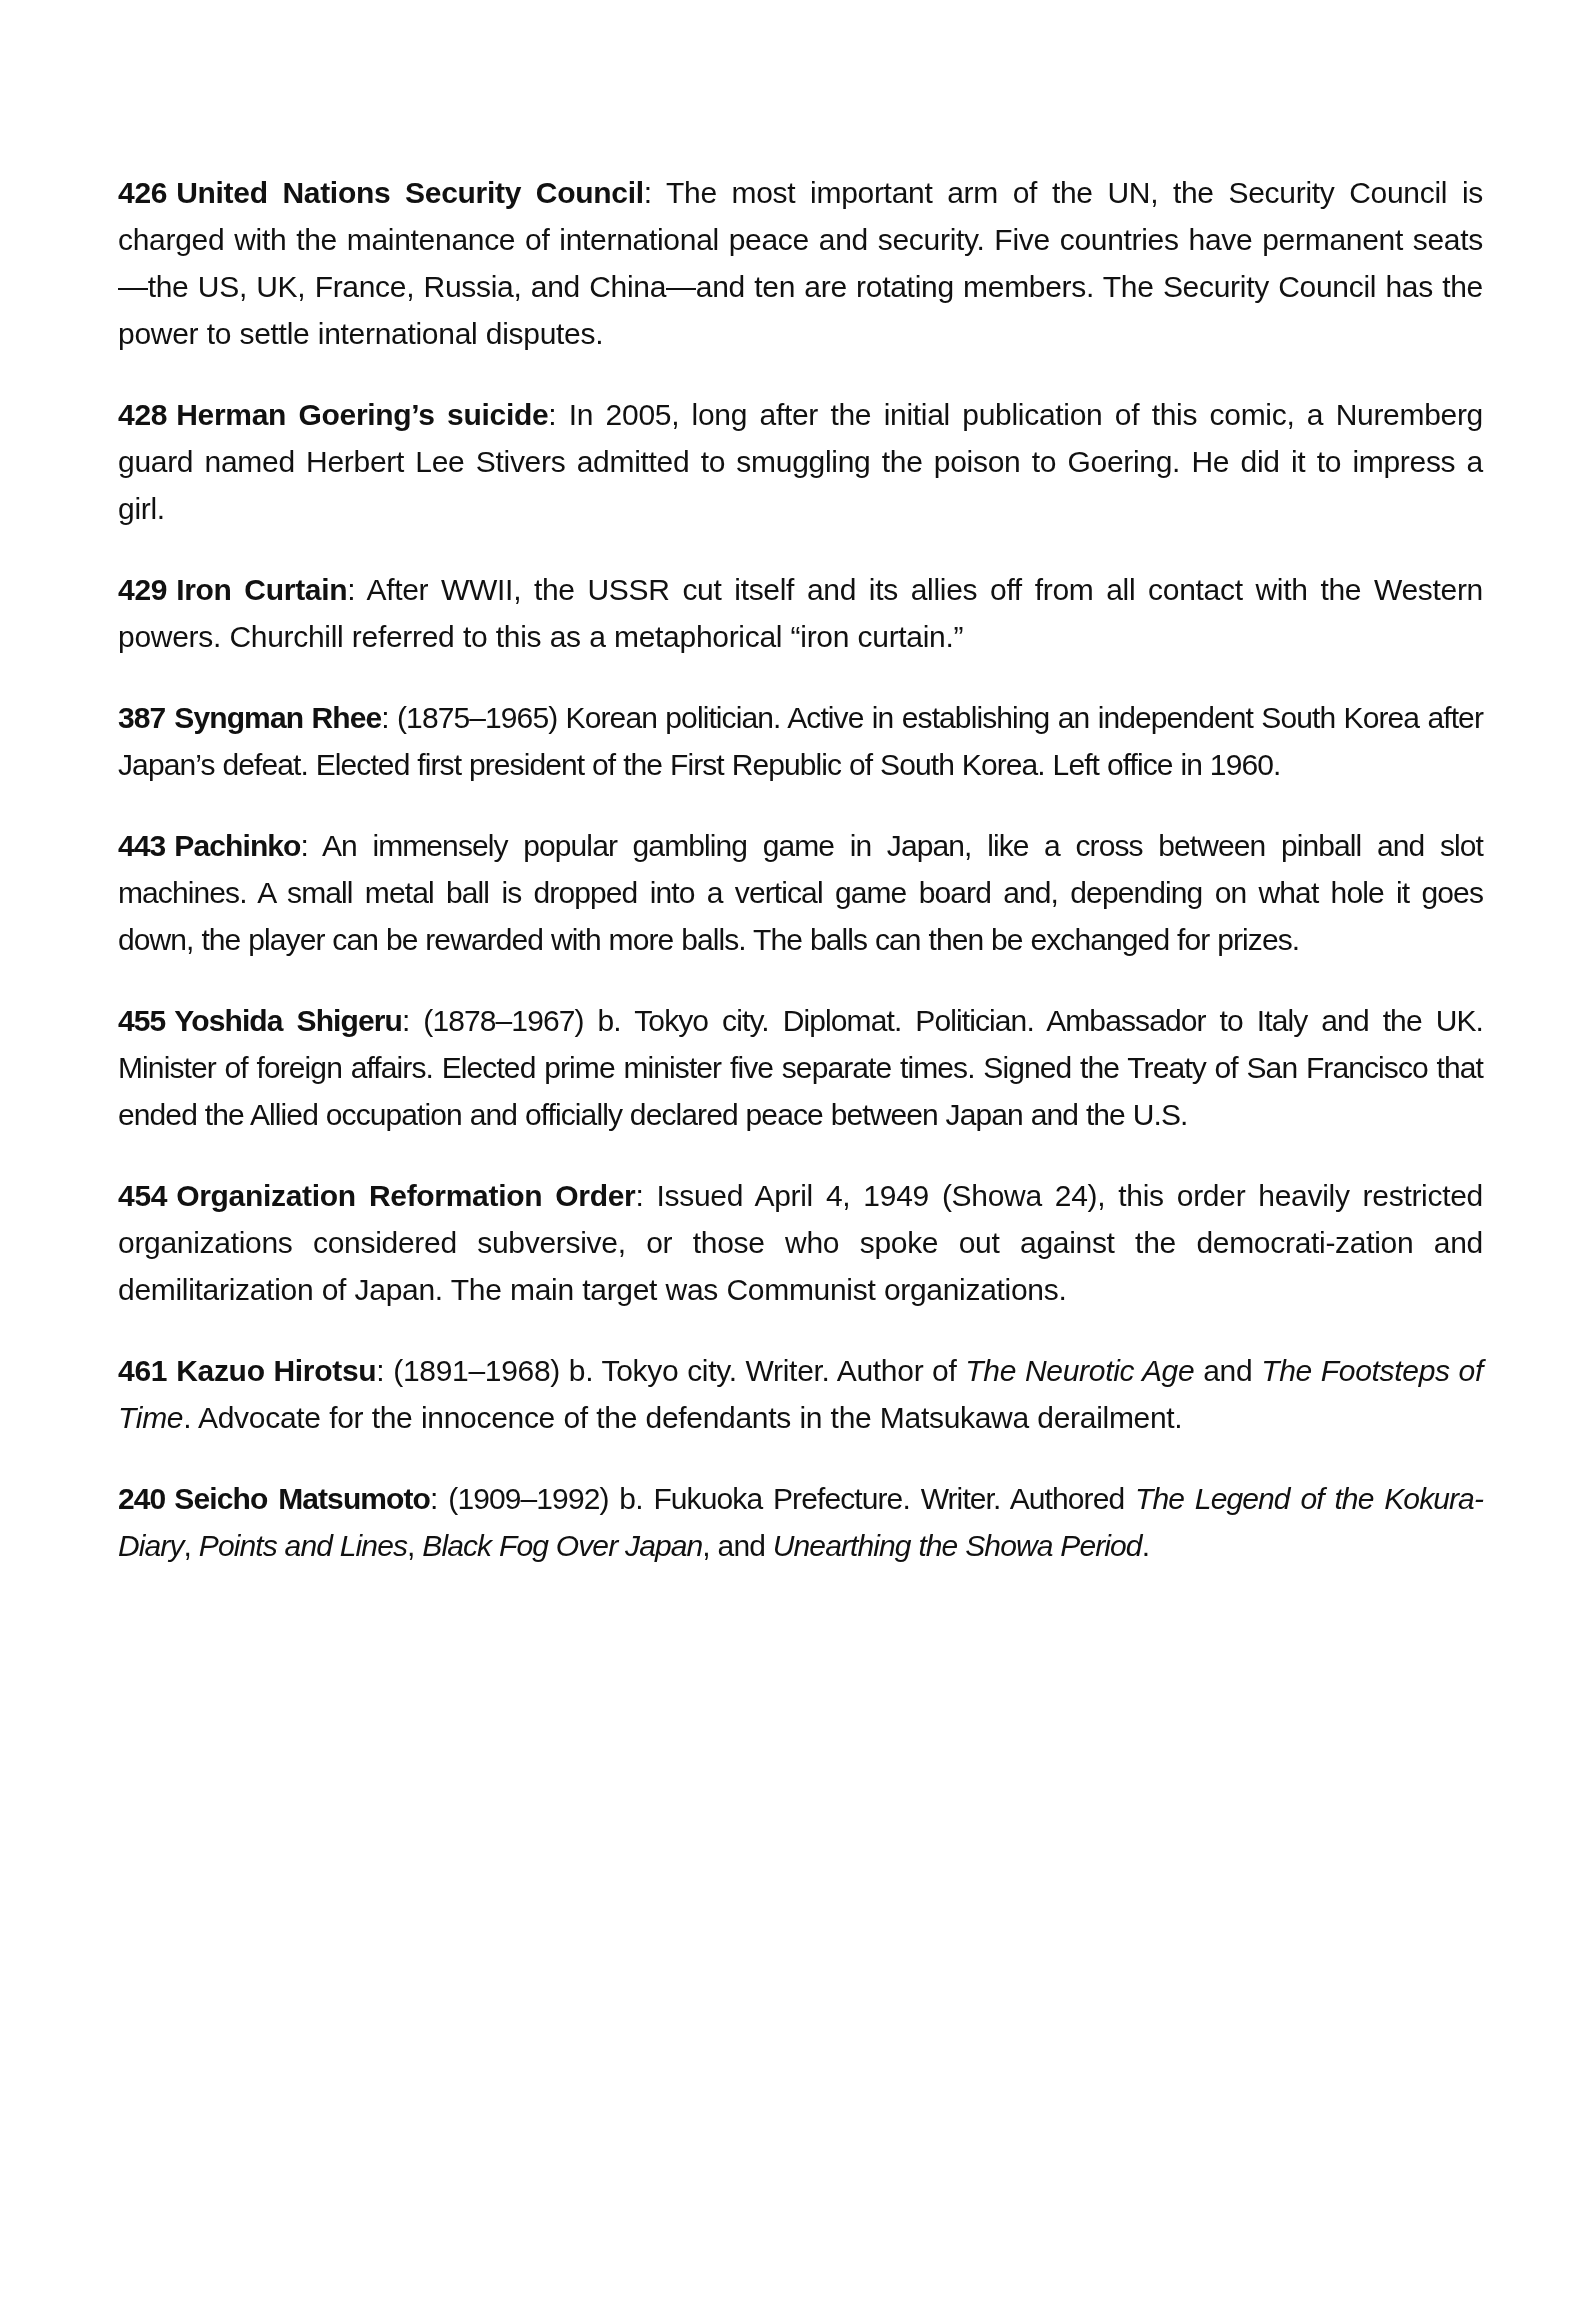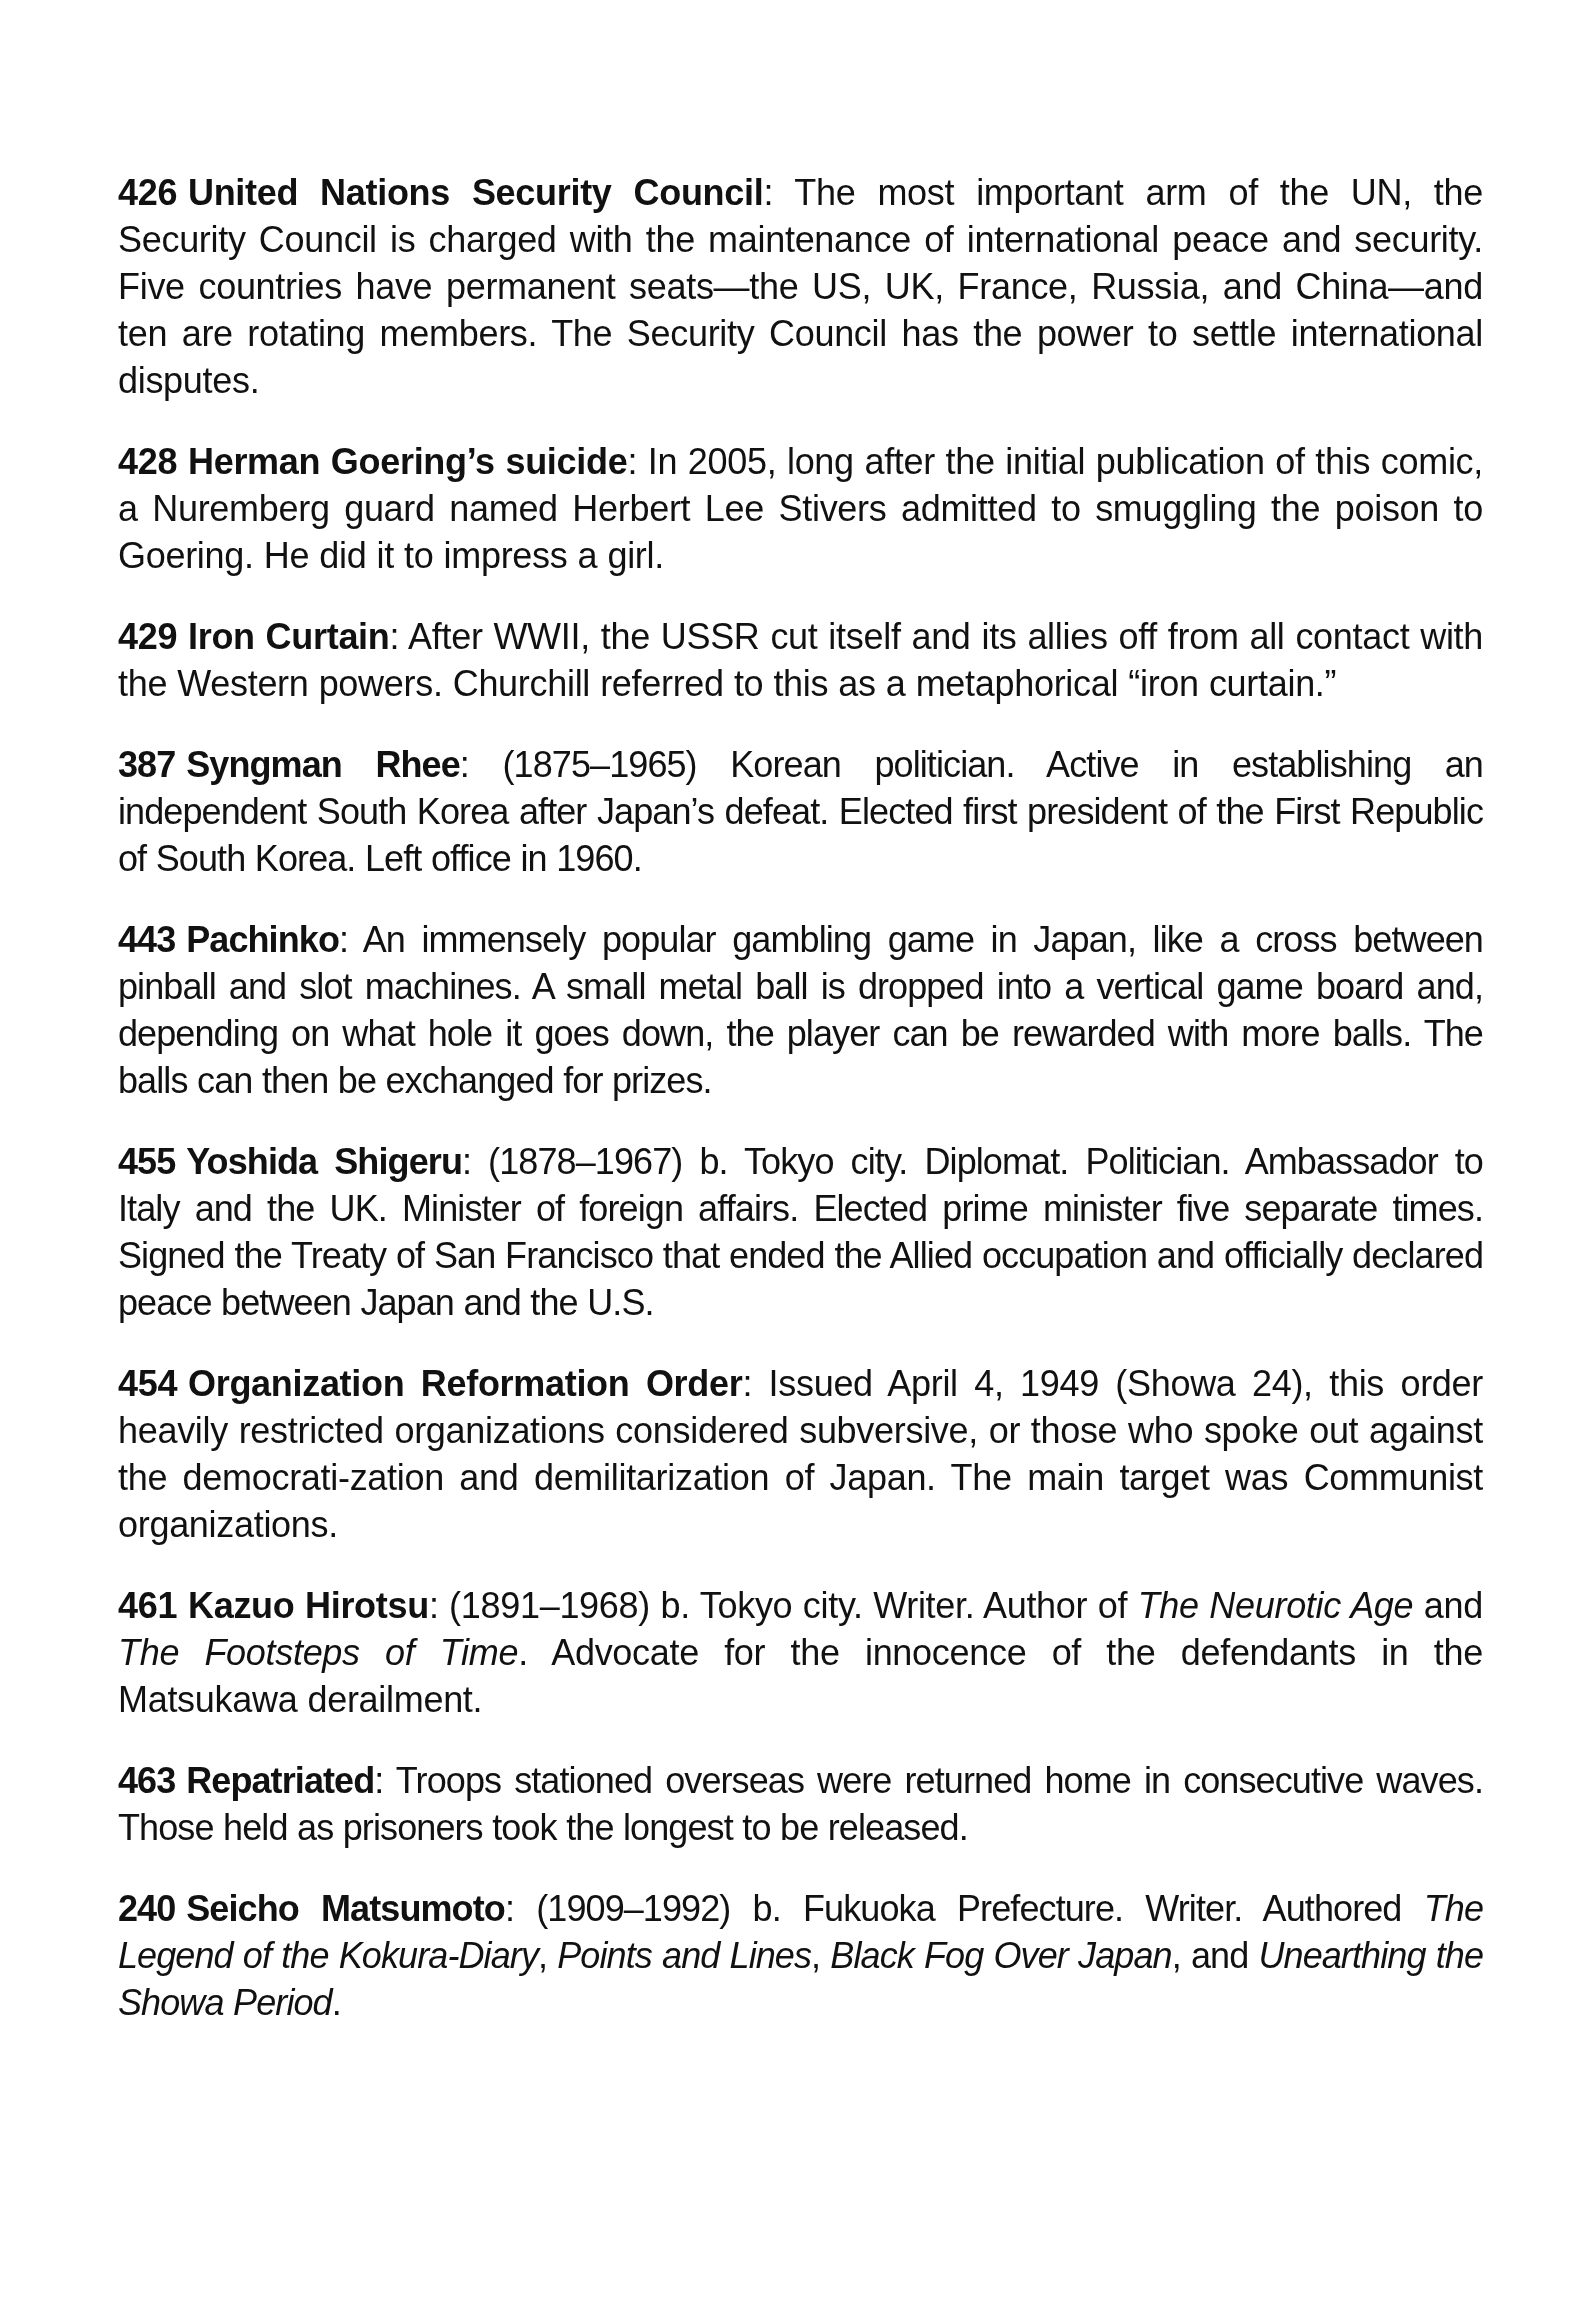--- a/index.html
+++ b/index.html
@@ -15,21 +15,21 @@
       font-family: "Liberation Sans", "DejaVu Sans", sans-serif;
       color: #111111;
     }
     .page {
       position: absolute;
       left: 118px;
       top: 169px;
       width: 1365px;
     }
     .entry {
-      font-size: 36px;
+      font-size: 30px;
       line-height: 47px;
       text-align: justify;
       margin: 0 0 34px 0;
       letter-spacing: -0.3px;
       word-spacing: 0.4px;
     }
     .entry .num,
     .entry .term {
       font-weight: bold;
     }
@@ -49,16 +49,15 @@
 
 <div class="page" id="entries">
     <p class="entry"><span class="num">426</span><span class="term">United Nations Security Council</span><span class="body"><span>: The most important arm of the UN, the Security Council is charged with the maintenance of international peace and security. Five countries have permanent seats—the US, UK, France, Russia, and China—and ten are rotating members. The Security Council has the power to settle international disputes.</span></span></p>
     <p class="entry"><span class="num">428</span><span class="term">Herman Goering’s suicide</span><span class="body"><span>: In 2005, long after the initial publication of this comic, a Nuremberg guard named Herbert Lee Stivers admitted to smuggling the poison to Goering. He did it to impress a girl.</span></span></p>
     <p class="entry"><span class="num">429</span><span class="term">Iron Curtain</span><span class="body"><span>: After WWII, the USSR cut itself and its allies off from all contact with the Western powers. Churchill referred to this as a metaphorical “iron curtain.”</span></span></p>
     <p class="entry condensed"><span class="num">387</span><span class="term">Syngman Rhee</span><span class="body"><span>: (1875–1965) Korean politician. Active in establishing an independent South Korea after Japan’s defeat. Elected first president of the First Republic of South Korea. Left office in 1960.</span></span></p>
     <p class="entry condensed"><span class="num">443</span><span class="term">Pachinko</span><span class="body"><span>: An immensely popular gambling game in Japan, like a cross between pinball and slot machines. A small metal ball is dropped into a vertical game board and, depending on what hole it goes down, the player can be rewarded with more balls. The balls can then be exchanged for prizes.</span></span></p>
     <p class="entry condensed"><span class="num">455</span><span class="term">Yoshida Shigeru</span><span class="body"><span>: (1878–1967) b. Tokyo city. Diplomat. Politician. Ambassador to Italy and the UK. Minister of foreign affairs. Elected prime minister five separate times. Signed the Treaty of San Francisco that ended the Allied occupation and officially declared peace between Japan and the U.S.</span></span></p>
     <p class="entry"><span class="num">454</span><span class="term">Organization Reformation Order</span><span class="body"><span>: Issued April 4, 1949 (Showa 24), this order heavily restricted organizations considered subversive, or those who spoke out against the democrati-zation and demilitarization of Japan. The main target was Communist organizations.</span></span></p>
     <p class="entry"><span class="num">461</span><span class="term">Kazuo Hirotsu</span><span class="body"><span>: (1891–1968) b. Tokyo city. Writer. Author of </span><em>The Neurotic Age</em><span> and </span><em>The Footsteps of Time</em><span>. Advocate for the innocence of the defendants in the Matsukawa derailment.</span></span></p>
-    <p class="entry condensed"><span class="num">463</span><span class="term">Repatriated</span><span class="body"><span>: Troops stationed overseas were returned home in consecutive waves. Those held as prisoners took the longest to be released.</span></span></p>
     <p class="entry condensed"><span class="num">240</span><span class="term">Seicho Matsumoto</span><span class="body"><span>: (1909–1992) b. Fukuoka Prefecture. Writer. Authored </span><em>The Legend of the Kokura-Diary</em><span>, </span><em>Points and Lines</em><span>, </span><em>Black Fog Over Japan</em><span>, and </span><em>Unearthing the Showa Period</em><span>.</span></span></p>
   </div>
 
 
 </body></html>

